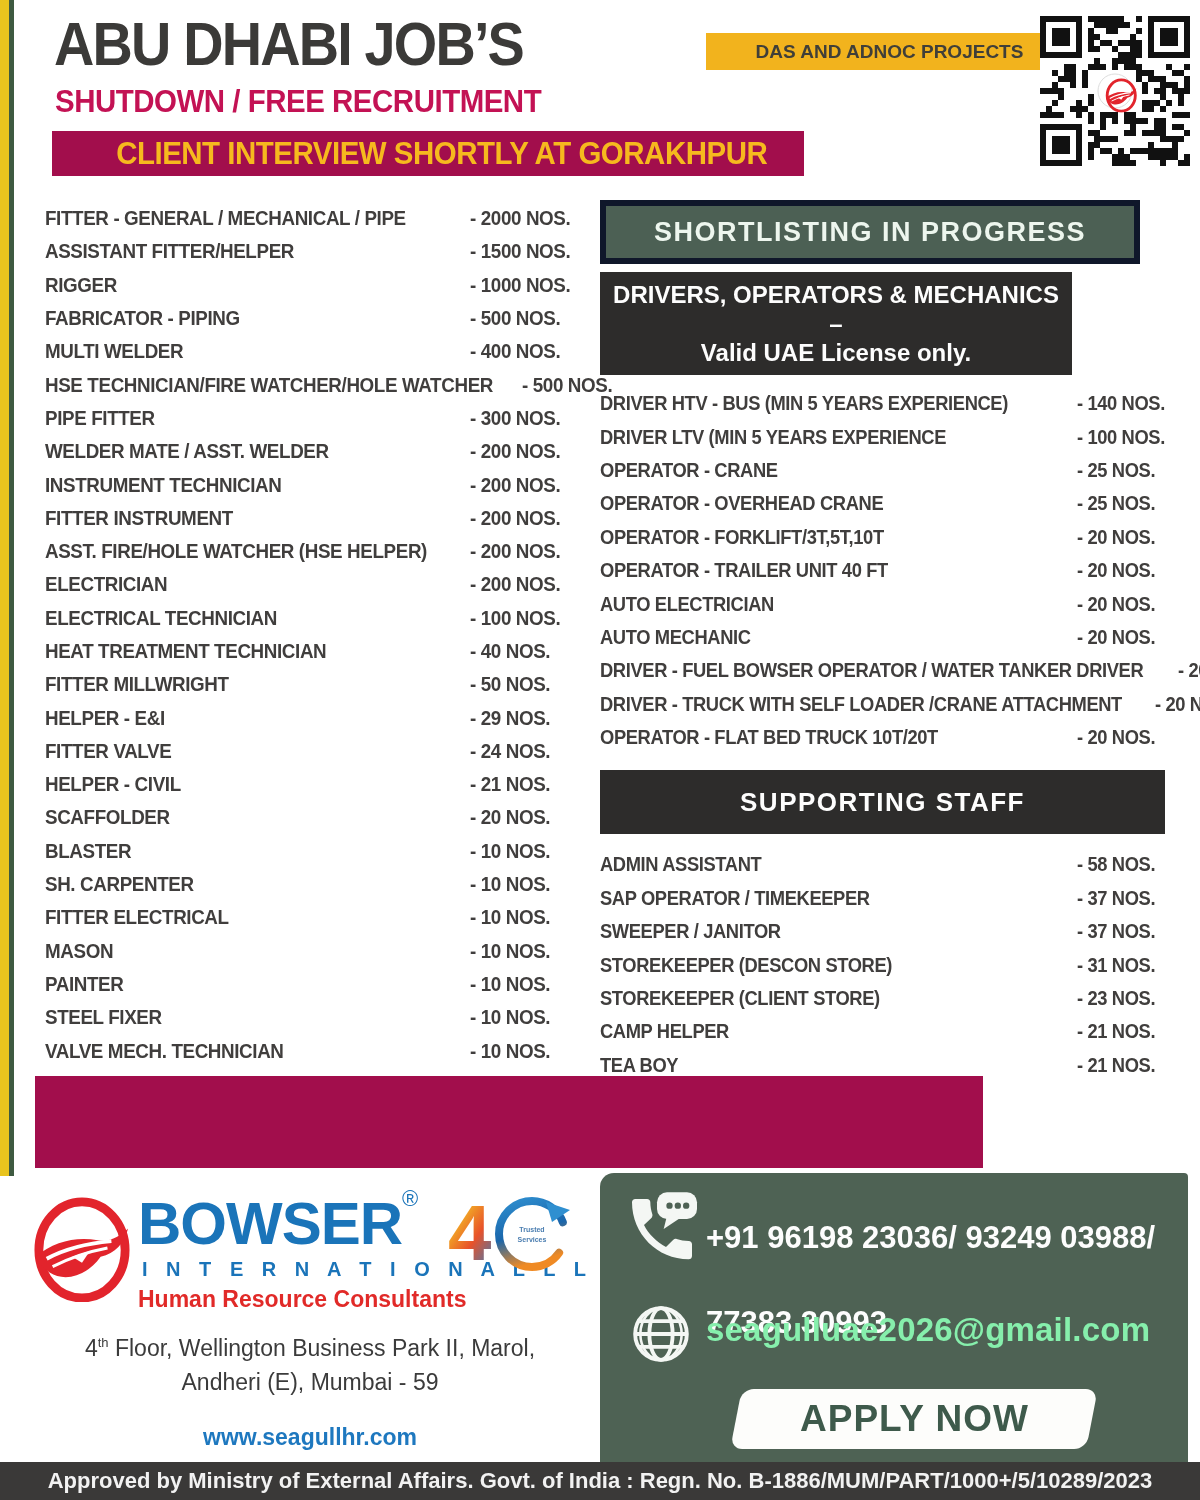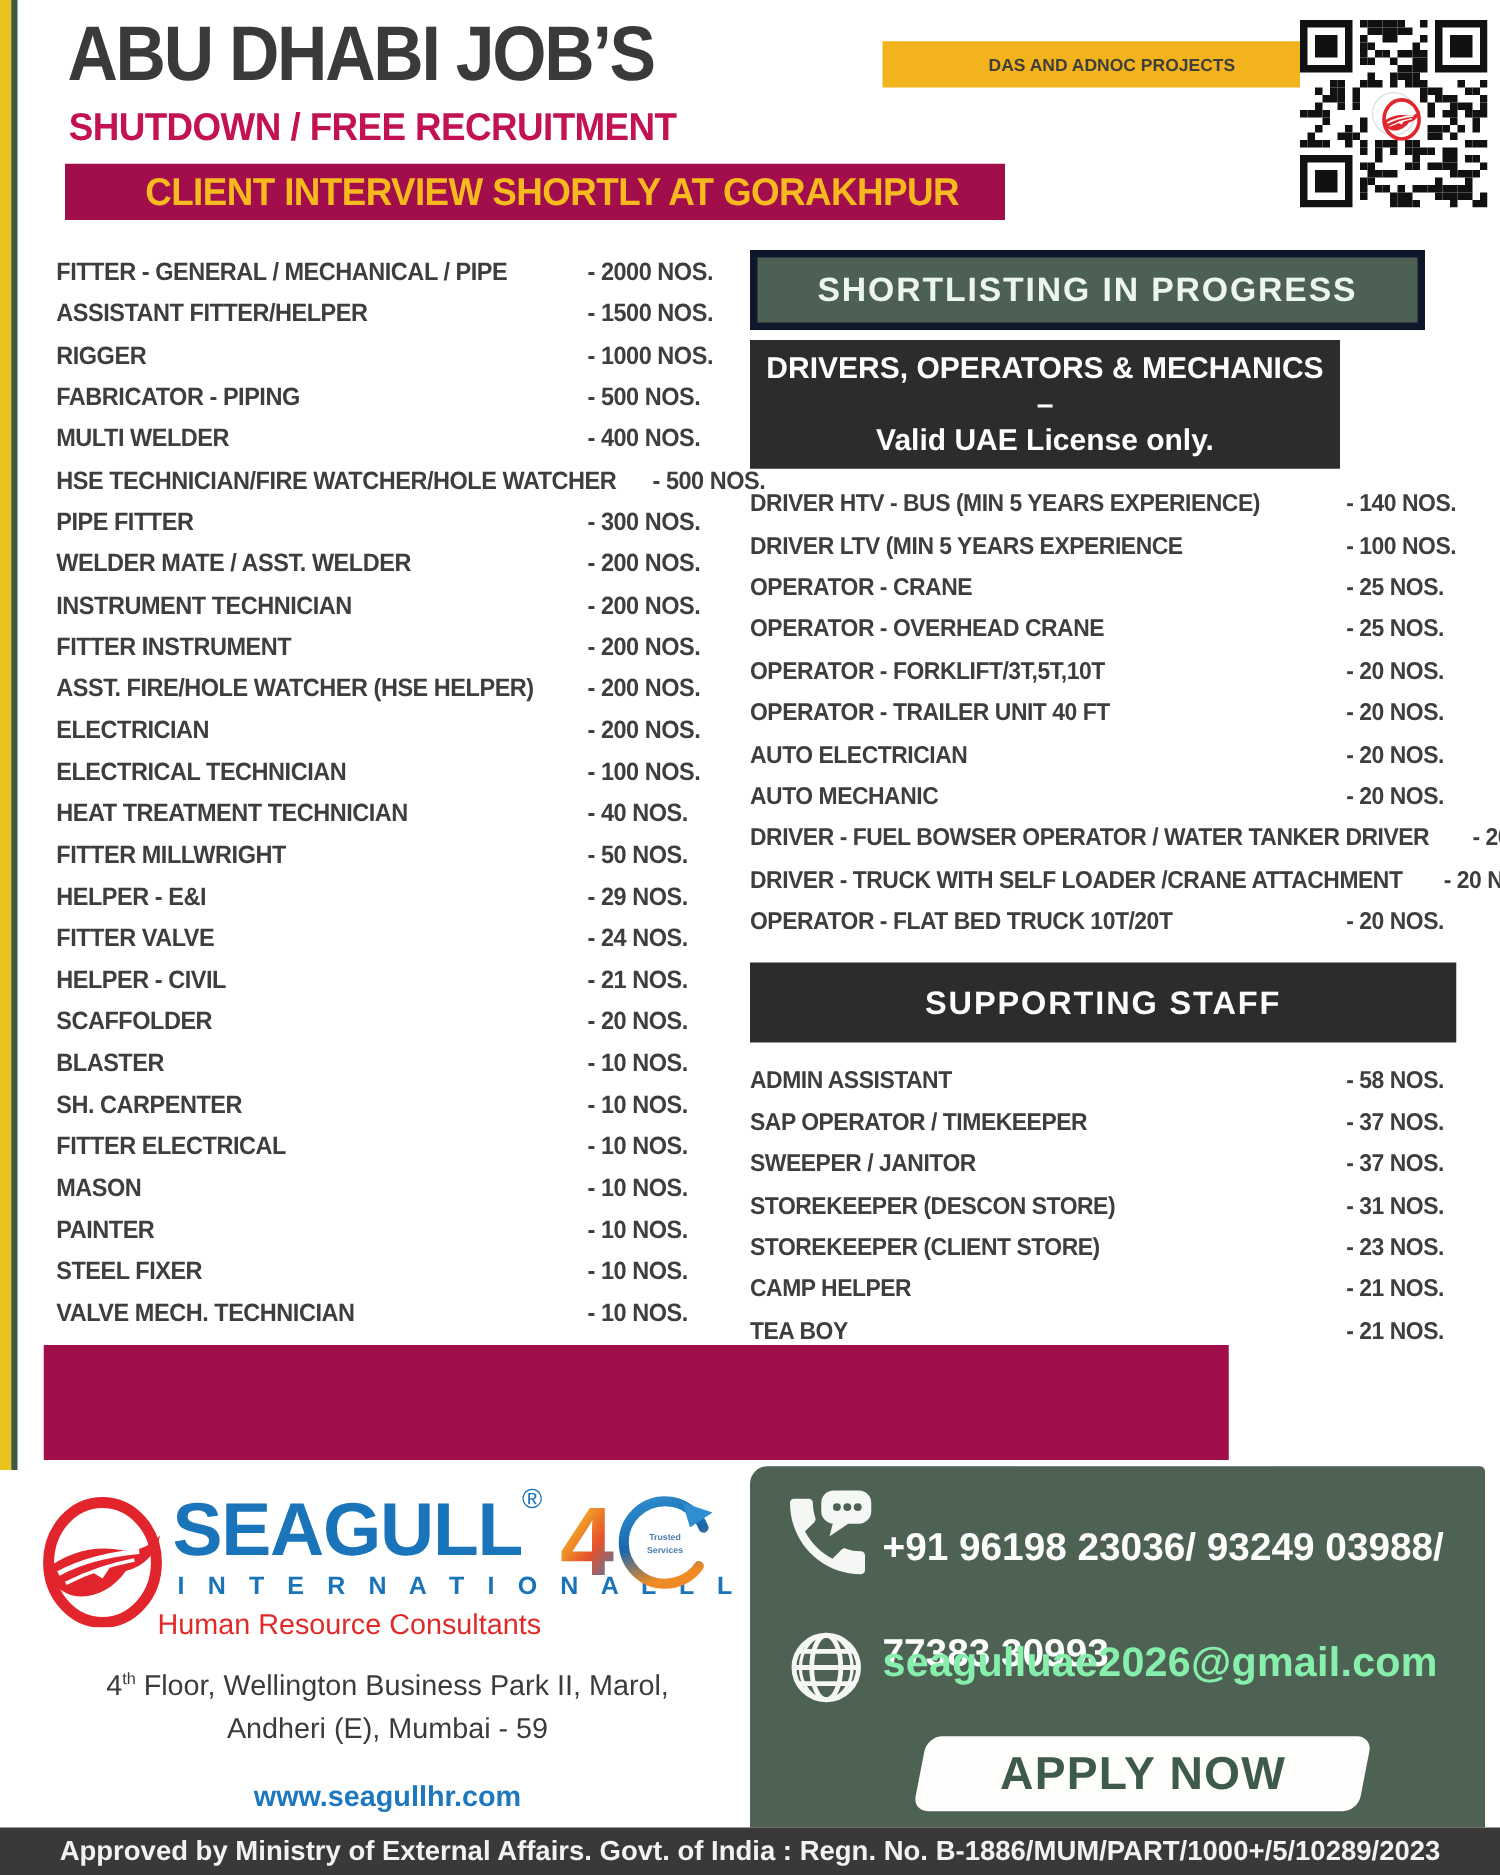--- a/index.html
+++ b/index.html
@@ -7,21 +7,21 @@
   #poster { position:relative; width:1200px; height:1500px; background:#ffffff; overflow:hidden; margin:0 auto; }
 
   
   .stripe-yellow { position:absolute; left:0; top:0; width:9px; height:1176px; background:#e9c41e; }
   .stripe-green  { position:absolute; left:9px; top:0; width:5px; height:1176px; background:#3e5a41; }
 
   
   .title { position:absolute; left:54px; top:8px; font-size:62px; font-weight:900; color:#3b3a38;
            letter-spacing:-2px; white-space:nowrap; transform:scaleX(.9); transform-origin:left top; }
   .badge { position:absolute; left:706px; top:33px; width:367px; height:37px; background:#f2b31d;
-           color:#403f39; font-size:14px; font-weight:800; display:flex; align-items:center; justify-content:center;
+           color:#403f39; font-size:19px; font-weight:800; display:flex; align-items:center; justify-content:center;
            white-space:nowrap; }
   .qr-wrap { position:absolute; left:1040px; top:16px; width:150px; height:150px; background:#fff; }
   .subtitle { position:absolute; left:55px; top:84px; font-size:31px; font-weight:800; color:#c31254;
               letter-spacing:-.5px; white-space:nowrap; transform:scaleX(.95); transform-origin:left top; }
   .banner { position:absolute; left:52px; top:131px; width:752px; height:45px; background:#a20e4c;
             display:flex; align-items:center; justify-content:center;padding-left:27px; }
   .banner span { color:#f6b91e; font-size:31px; font-weight:800; letter-spacing:-.5px; white-space:nowrap;
                  transform:scaleX(.95); }
 
   
@@ -52,21 +52,21 @@
            padding:8px 0 0 18px; }
   .notes .note-line { color:#ffffff; font-size:21px; font-weight:700; line-height:27.5px; white-space:nowrap; }
 
   
   .logo-mark { position:absolute; left:33px; top:1196px; width:98px; height:106px; }
   .brand-name { position:absolute; left:138px; top:1186px; font-size:60px; font-weight:700; color:#1a74b9;
                 letter-spacing:-1px; white-space:nowrap; }
   .brand-name sup { font-size:22px; font-weight:400; vertical-align:38px; }
   .brand-sub { position:absolute; left:142px; top:1258px; font-size:20px; font-weight:700; color:#1a74b9;
                letter-spacing:6.5px; white-space:nowrap; }
-  .brand-tag { position:absolute; left:126px; top:1286px; font-size:23px; font-weight:400; color:#e12a28;
+  .brand-tag { position:absolute; left:138px; top:1286px; font-size:23px; font-weight:700; color:#e12a28;
                white-space:nowrap; }
   .forty { position:absolute; left:448px; top:1188px; width:130px; height:100px; }
   .forty .four { position:absolute; left:0; top:6px; font-size:78px; font-weight:800; line-height:78px;
                  background:linear-gradient(125deg,#f7d02c 5%,#f09a26 35%,#e8522a 60%,#2f7fc1 100%);
                  -webkit-background-clip:text; background-clip:text; color:transparent; }
   .forty svg { position:absolute; left:38px; top:0; }
   .addr { position:absolute; left:35px; top:1326px; width:550px; text-align:center; color:#3b3b3b;
           font-size:23px; line-height:34px; }
   .website { position:absolute; left:35px; top:1424px; width:550px; text-align:center; color:#1e78bf;
              font-size:23px; font-weight:700; }
@@ -518,21 +518,21 @@
       <div class="note-line"></div>
       <div class="note-line"></div>
       <div class="note-line"></div>
     </div>
 
   <div class="logo-mark">
     <svg width="98" height="106" viewBox="0 0 100 108">
         <use href="#seagull-mark"></use>
       </svg>
   </div>
-  <div class="brand-name"><span>SEAGULL</span><sup>®</sup></div>
+  <div class="brand-name"><span>BOWSER</span><sup>®</sup></div>
   <div class="brand-sub">I N T E R N A T I O N A L  L L P</div>
   <div class="brand-tag">Human Resource Consultants</div>
 
   <div class="forty">
     <span class="four">4</span>
     <svg width="92" height="92" viewBox="0 0 92 92">
       <defs>
         <linearGradient id="ringGrad" x1="0" y1="0" x2="0.3" y2="1">
           <stop offset="0" stop-color="#2f8fd0"></stop>
             <stop offset="0.55" stop-color="#1a66ab"></stop>

